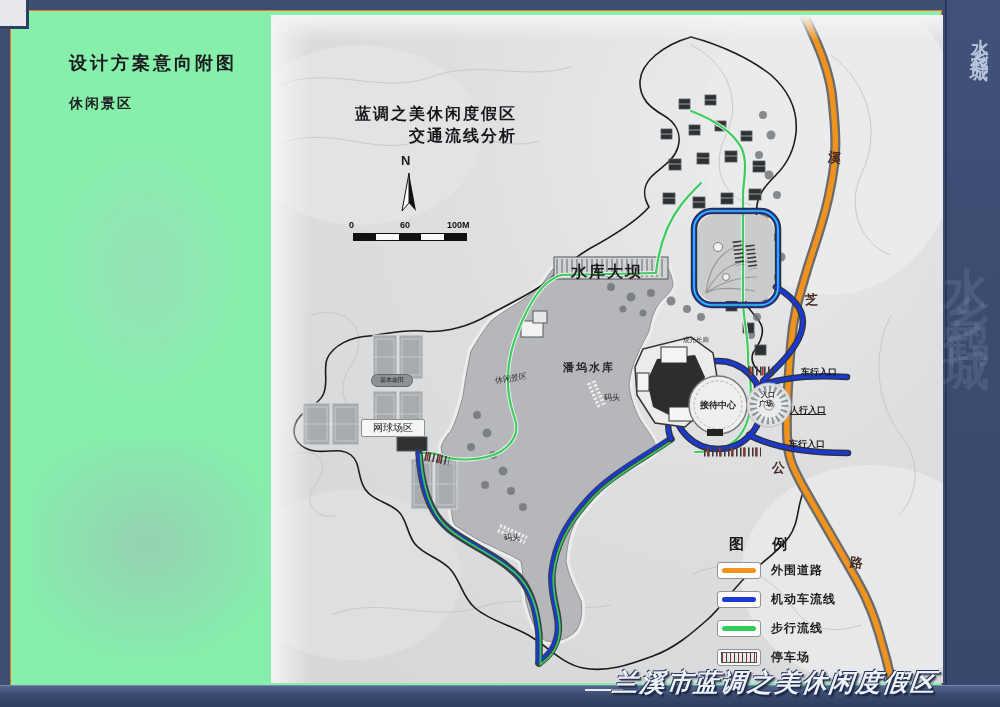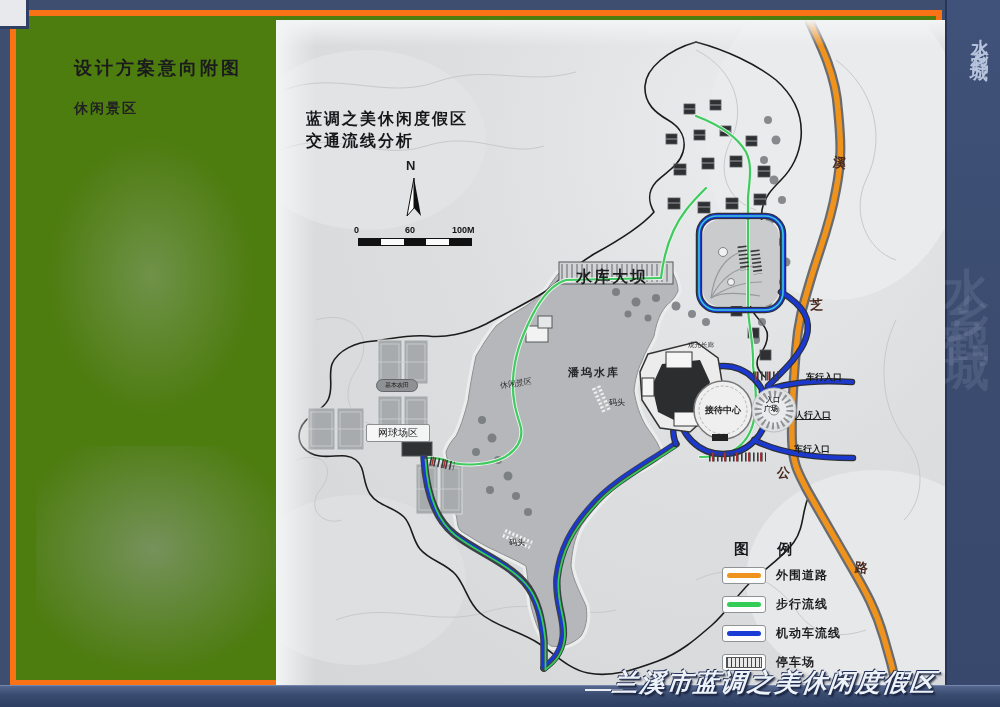--- a/index.html
+++ b/index.html
@@ -6,21 +6,21 @@
   body{
     width:1000px;height:707px;position:relative;overflow:hidden;
     background:#3d4e71;
     font-family:"Liberation Sans",sans-serif;
   }
   
   .corner-sq{position:absolute;left:0;top:0;width:26px;height:26px;background:#e8e9ec;
     border-right:3px solid #2e3f63;border-bottom:3px solid #2e3f63;z-index:6;}
   .paper{
     position:absolute;left:10px;top:10px;width:932px;height:676px;
-    background:#4d7c0f;border:6px solid #f97316;box-sizing:border-box;z-index:1;
+    background:#86efac;border:1px solid #f97316;box-sizing:border-box;z-index:1;
   }
   .side-band{
     position:absolute;left:945px;top:0;width:55px;height:707px;z-index:2;
     background:linear-gradient(180deg,#41527a 0%,#3b4c70 45%,#37486c 100%);
     border-left:2px solid #27355a;
   }
   .bottom-band{
     position:absolute;left:0;top:685px;width:1000px;height:22px;z-index:3;
     background:linear-gradient(180deg,#55678e 0%,#3a4b70 40%,#2c3d62 100%);
     border-top:1px solid #7486ab;
@@ -53,21 +53,21 @@
   .watermark2{position:absolute;left:30px;top:120px;width:210px;height:280px;
     background:radial-gradient(ellipse at 50% 50%,rgba(190,196,206,.30),rgba(190,196,206,0) 70%);}
   
   .map{position:absolute;left:260px;top:4px;width:672px;height:668px;
     background:radial-gradient(ellipse at 68% 18%,#eaebec 0%,#dcdee0 45%,#d5d6d8 100%);}
   .map-fade{position:absolute;inset:0;pointer-events:none;
     background:linear-gradient(90deg,#f3f4f6 0,rgba(243,244,246,0) 40px),
                linear-gradient(180deg,#f3f4f6 0,rgba(243,244,246,0) 26px);}
   .map svg{position:absolute;left:0;top:0;}
   .lbl{position:absolute;color:#1d1d1f;white-space:nowrap;font-family:"Liberation Sans",sans-serif;}
-  .map-title{left:30px;top:88px;width:216px;text-align:left;font-size:16px;
+  .map-title{left:30px;top:88px;width:216px;text-align:right;font-size:16px;
     font-weight:bold;line-height:22px;letter-spacing:2px;color:#17171a;}
   .north-n{left:130px;top:138px;font-size:13px;font-weight:bold;}
   .scalebar{position:absolute;left:82px;top:218px;width:112px;height:6px;
     border:1px solid #111;
     background:repeating-linear-gradient(90deg,#111 0 22.4px,#fbfbfb 22.4px 44.8px);}
   .scale-num{font-size:9px;font-weight:bold;color:#111;}
   .lbl-dam{left:300px;top:247px;width:80px;font-size:16px;font-weight:bold;letter-spacing:2px;}
   .lbl-reservoir{left:292px;top:345px;width:70px;font-size:11px;font-weight:bold;letter-spacing:2px;color:#26262a;}
   .lbl-tennis{left:90px;top:404px;width:62px;text-align:center;font-size:10px;font-weight:normal;
     background:rgba(250,250,250,.92);border:1px solid #8d9093;border-radius:2px;padding:1px 0;}
@@ -397,29 +397,29 @@
     <div class="legend">
       <div class="legend-title">图  例</div>
       <div class="legend-row">
         <div class="swatch">
             <div class="line line-orange"></div>
           </div>
         <div class="legend-label">外围道路</div>
       </div>
       <div class="legend-row">
         <div class="swatch">
+            <div class="line line-blue"></div>
+          </div>
+        <div class="legend-label">机动车流线</div>
+      </div>
+      <div class="legend-row">
+        <div class="swatch">
             <div class="line line-green"></div>
           </div>
         <div class="legend-label">步行流线</div>
-      </div>
-      <div class="legend-row">
-        <div class="swatch">
-            <div class="line line-blue"></div>
-          </div>
-        <div class="legend-label">机动车流线</div>
       </div>
       <div class="legend-row">
         <div class="swatch">
             <div class="swatch-parking"></div>
           </div>
         <div class="legend-label">停车场</div>
       </div>
     </div>
   </div>
 </div>

